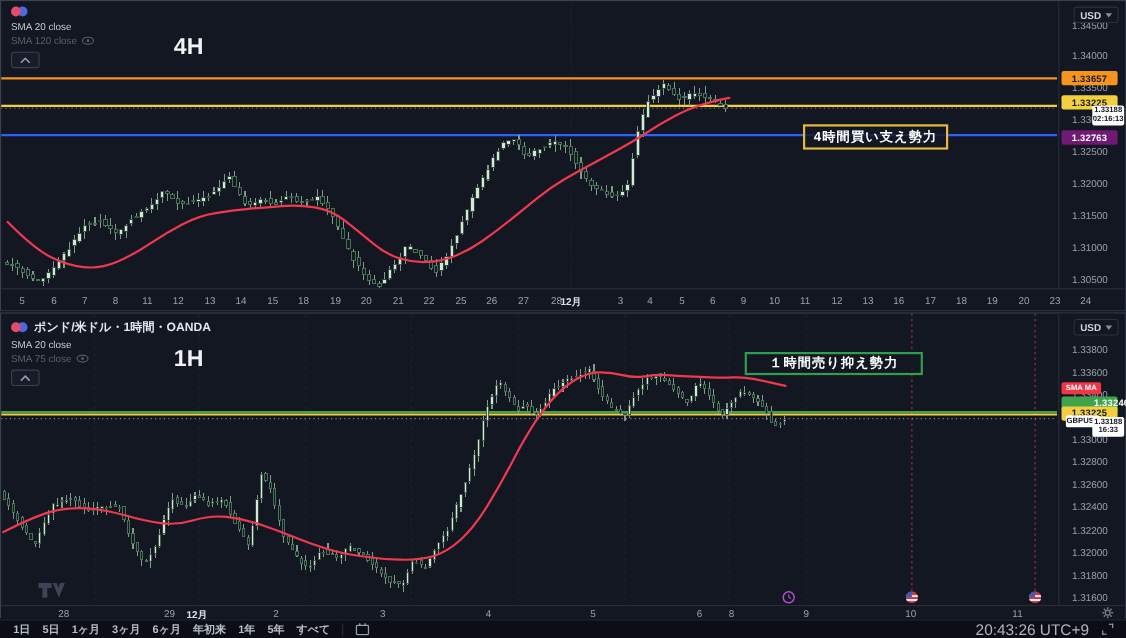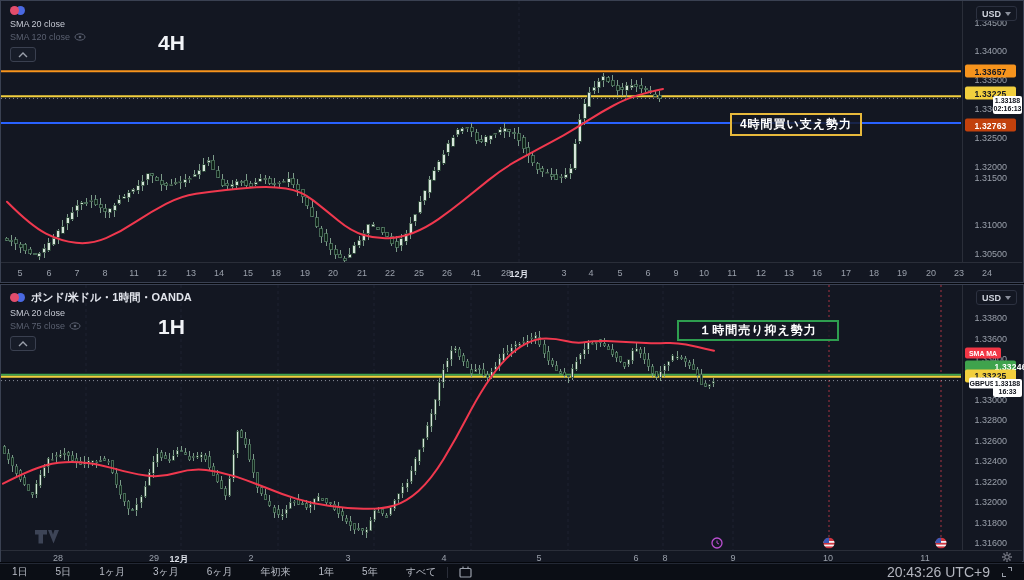--- a/index.html
+++ b/index.html
@@ -371,26 +371,26 @@
       <span>USD</span>
         <span class="caret"></span>
     </button>
     <div class="price-axis" id="px0" style="height:261px;">
         <span class="tick" style="top: 21.5px;">1.34500</span>
         <span class="tick" style="top: 50.4px;">1.34000</span>
         <span class="tick" style="top: 79.3px;">1.33500</span>
         <span class="tick" style="top: 108.2px;">1.33000</span>
         <span class="tick" style="top: 137.1px;">1.32500</span>
         <span class="tick" style="top: 166.1px;">1.32000</span>
-        <span class="tick" style="top: 177px;">1.31500</span>
+        <span class="tick" style="top: 195px;">1.31500</span>
         <span class="tick" style="top: 223.9px;">1.31000</span>
         <span class="tick" style="top: 252.8px;">1.30500</span>
         <span class="lvl-label" style="top: 70.3px; background: rgb(247, 148, 29); color: rgb(19, 23, 34);">1.33657</span>
         <span class="lvl-label" style="top: 92.2px; background: rgb(242, 207, 62); color: rgb(19, 23, 34);">1.33225</span>
-        <span class="lvl-label" style="top: 124px; background: #c2410c; color: rgb(255, 255, 255);">1.32763</span>
+        <span class="lvl-label" style="top: 124px; background: #701a75; color: rgb(255, 255, 255);">1.32763</span>
         <div class="last-box" style="top: 95.4px;">
           <div>1.33188</div>
           <div>02:16:13</div>
         </div>
       </div>
     <div class="time-axis" id="tx0" style="top:261px;height:20px;">
         <span class="ttick" style="left: 19px; top: 5px;">5</span>
         <span class="ttick" style="left: 48px; top: 5px;">6</span>
         <span class="ttick" style="left: 76px; top: 5px;">7</span>
         <span class="ttick" style="left: 104px; top: 5px;">8</span>
@@ -399,21 +399,21 @@
         <span class="ttick" style="left: 190px; top: 5px;">13</span>
         <span class="ttick" style="left: 218px; top: 5px;">14</span>
         <span class="ttick" style="left: 247px; top: 5px;">15</span>
         <span class="ttick" style="left: 275px; top: 5px;">18</span>
         <span class="ttick" style="left: 304px; top: 5px;">19</span>
         <span class="ttick" style="left: 332px; top: 5px;">20</span>
         <span class="ttick" style="left: 361px; top: 5px;">21</span>
         <span class="ttick" style="left: 389px; top: 5px;">22</span>
         <span class="ttick" style="left: 418px; top: 5px;">25</span>
         <span class="ttick" style="left: 446px; top: 5px;">26</span>
-        <span class="ttick" style="left: 475px; top: 5px;">41</span>
+        <span class="ttick" style="left: 475px; top: 5px;">27</span>
         <span class="ttick" style="left: 505px; top: 5px;">28</span>
         <span class="ttick month" style="left: 518px; top: 5px;">12月</span>
         <span class="ttick" style="left: 563px; top: 5px;">3</span>
         <span class="ttick" style="left: 590px; top: 5px;">4</span>
         <span class="ttick" style="left: 619px; top: 5px;">5</span>
         <span class="ttick" style="left: 647px; top: 5px;">6</span>
         <span class="ttick" style="left: 675px; top: 5px;">9</span>
         <span class="ttick" style="left: 703px; top: 5px;">10</span>
         <span class="ttick" style="left: 731px; top: 5px;">11</span>
         <span class="ttick" style="left: 760px; top: 5px;">12</span>
@@ -909,21 +909,21 @@
           <line x1="3.737258300203048" y1="8.262741699796953" x2="2.4644660940672627" y2="9.535533905932738" stroke="#787b86" stroke-width="1.4"></line>
           <line x1="2.8" y1="6" x2="1" y2="6.000000000000001" stroke="#787b86" stroke-width="1.4"></line>
           <line x1="3.7372583002030475" y1="3.737258300203048" x2="2.4644660940672614" y2="2.4644660940672627" stroke="#787b86" stroke-width="1.4"></line>
           <line x1="5.999999999999999" y1="2.8" x2="5.999999999999999" y2="1" stroke="#787b86" stroke-width="1.4"></line>
           <line x1="8.262741699796951" y1="3.7372583002030475" x2="9.535533905932738" y2="2.4644660940672614" stroke="#787b86" stroke-width="1.4"></line>
         </svg>
       </div>
   </section>
 
   <footer class="toolbar">
-    <span id="ranges" style="display:flex;gap:28px;">
+    <span id="ranges" style="display:flex;gap:11px;font-weight:bold;">
         <span class="range-item">1日</span>
         <span class="range-item">5日</span>
         <span class="range-item">1ヶ月</span>
         <span class="range-item">3ヶ月</span>
         <span class="range-item">6ヶ月</span>
         <span class="range-item">年初来</span>
         <span class="range-item">1年</span>
         <span class="range-item">5年</span>
         <span class="range-item">すべて</span>
       </span>

